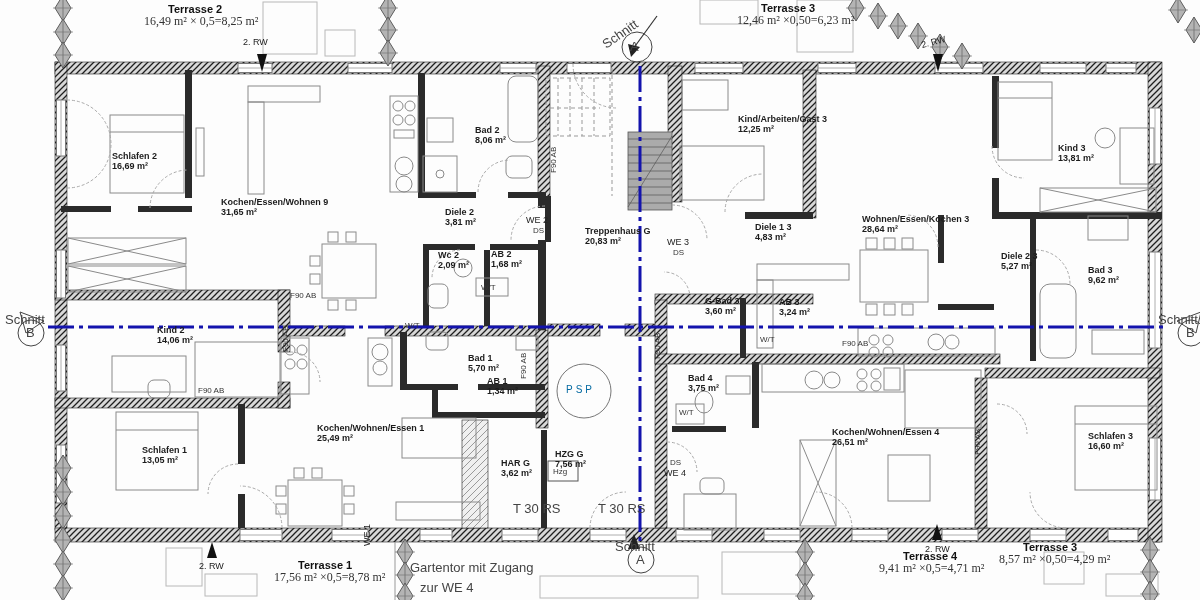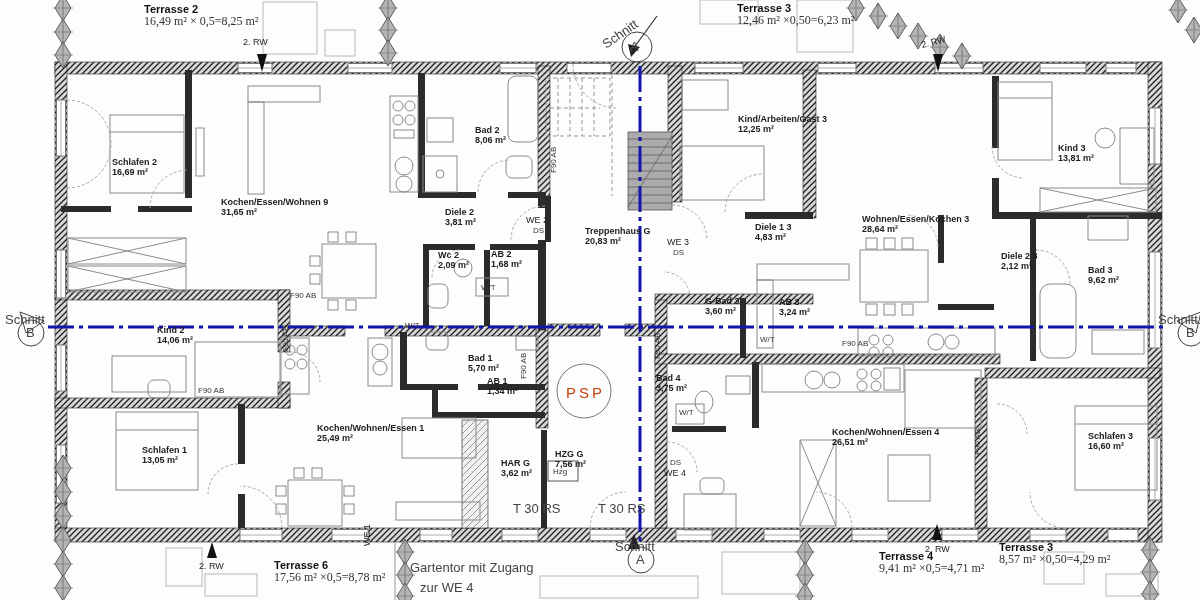--- a/index.html
+++ b/index.html
@@ -2,29 +2,29 @@
 <html><head>
 <meta charset="utf-8">
 <style>
   html,body{margin:0;padding:0;background:#fff;}
   #stage{position:relative;width:1200px;height:600px;background:#fdfdfd;overflow:hidden;
          font-family:"Liberation Sans",sans-serif;}
   #stage svg{position:absolute;left:0;top:0;}
   .lbl{position:absolute;white-space:nowrap;color:#1c1c1c;}
   .rn{font-size:9px;line-height:10px;font-weight:bold;}
   .ra{font-size:9px;line-height:10px;font-weight:bold;}
-  .tn{font-size:11px;line-height:11px;font-weight:bold;color:#111;}
+  .tn{font-size:11px;line-height:11px;font-weight:bold;color:#111;margin-left:24px;}
   .tc{font-size:12px;line-height:13px;color:#333;font-family:Liberation Serif, serif;}
   .big{font-size:13px;line-height:14px;color:#444;}
   .sm{font-size:8px;line-height:9px;color:#333;}
   .md{font-size:9px;line-height:10px;color:#222;}
   .vert{transform:rotate(-90deg);transform-origin:0 0;}
   .rot15{transform:rotate(-15deg);}
   .rot35{transform:rotate(-35deg);transform-origin:0 0;}
-  .psp{font-size:15px;letter-spacing:3px;color:#c2410c;}
+  .psp{font-size:10px;letter-spacing:3px;color:#0369a1;}
 </style>
 </head>
 <body>
 
 <div id="stage">
 
 <svg width="1200" height="600" viewBox="0 0 1200 600">
   <defs>
     <pattern id="hw" width="6" height="6" patternUnits="userSpaceOnUse">
       <rect width="6" height="6" fill="#d8d8d8"></rect>
@@ -420,21 +420,21 @@
     <circle cx="1191" cy="333" r="13" fill="none" stroke="#444" stroke-width="1"></circle>
     <polygon points="1201,312 1177,321 1196,333" fill="none" stroke="#444" stroke-width="1"></polygon>
 
     <polygon points="257,54 267,54 262,72" fill="#111"></polygon>
     <polygon points="933,54 943,54 938,72" fill="#111"></polygon>
     <polygon points="207,558 217,558 212,542" fill="#111"></polygon>
     <polygon points="932,540 942,540 937,524" fill="#111"></polygon>
   </g>
 </svg>
 
-<div class="lbl" style="left:112px;top:157px">
+<div class="lbl" style="left:112px;top:151px">
       <div class="rn">Schlafen 2</div>
       <div class="ra">16,69 m²</div>
     </div>
 <div class="lbl" style="left:221px;top:197px">
       <div class="rn">Kochen/Essen/Wohnen 9</div>
       <div class="ra">31,65 m²</div>
     </div>
 <div class="lbl" style="left:475px;top:125px">
       <div class="rn">Bad 2</div>
       <div class="ra">8,06 m²</div>
@@ -502,27 +502,27 @@
 <div class="lbl" style="left:862px;top:214px">
       <div class="rn">Wohnen/Essen/Kochen 3</div>
       <div class="ra">28,64 m²</div>
     </div>
 <div class="lbl" style="left:1058px;top:143px">
       <div class="rn">Kind 3</div>
       <div class="ra">13,81 m²</div>
     </div>
 <div class="lbl" style="left:1001px;top:251px">
       <div class="rn">Diele 2 3</div>
-      <div class="ra">2,12 m²</div>
+      <div class="ra">5,27 m²</div>
     </div>
 <div class="lbl" style="left:1088px;top:265px">
       <div class="rn">Bad 3</div>
       <div class="ra">9,62 m²</div>
     </div>
-<div class="lbl" style="left:656px;top:373px">
+<div class="lbl" style="left:688px;top:373px">
       <div class="rn">Bad 4</div>
       <div class="ra">3,75 m²</div>
     </div>
 <div class="lbl" style="left:832px;top:427px">
       <div class="rn">Kochen/Wohnen/Essen 4</div>
       <div class="ra">26,51 m²</div>
     </div>
 <div class="lbl" style="left:1088px;top:431px">
       <div class="rn">Schlafen 3</div>
       <div class="ra">16,60 m²</div>
@@ -530,21 +530,21 @@
 
 <div class="lbl" style="left:144px;top:4px">
       <div class="tn">Terrasse 2</div>
       <div class="tc">16,49 m² × 0,5=8,25 m²</div>
     </div>
 <div class="lbl" style="left:737px;top:3px">
       <div class="tn">Terrasse 3</div>
       <div class="tc">12,46 m² ×0,50=6,23 m²</div>
     </div>
 <div class="lbl" style="left:274px;top:560px">
-      <div class="tn">Terrasse 6</div>
+      <div class="tn">Terrasse 1</div>
       <div class="tc">17,56 m² ×0,5=8,78 m²</div>
     </div>
 <div class="lbl" style="left:879px;top:551px">
       <div class="tn">Terrasse 4</div>
       <div class="tc">9,41 m² ×0,5=4,71 m²</div>
     </div>
 <div class="lbl" style="left:999px;top:542px">
       <div class="tn">Terrasse 3</div>
       <div class="tc">8,57 m² ×0,50=4,29 m²</div>
     </div>

